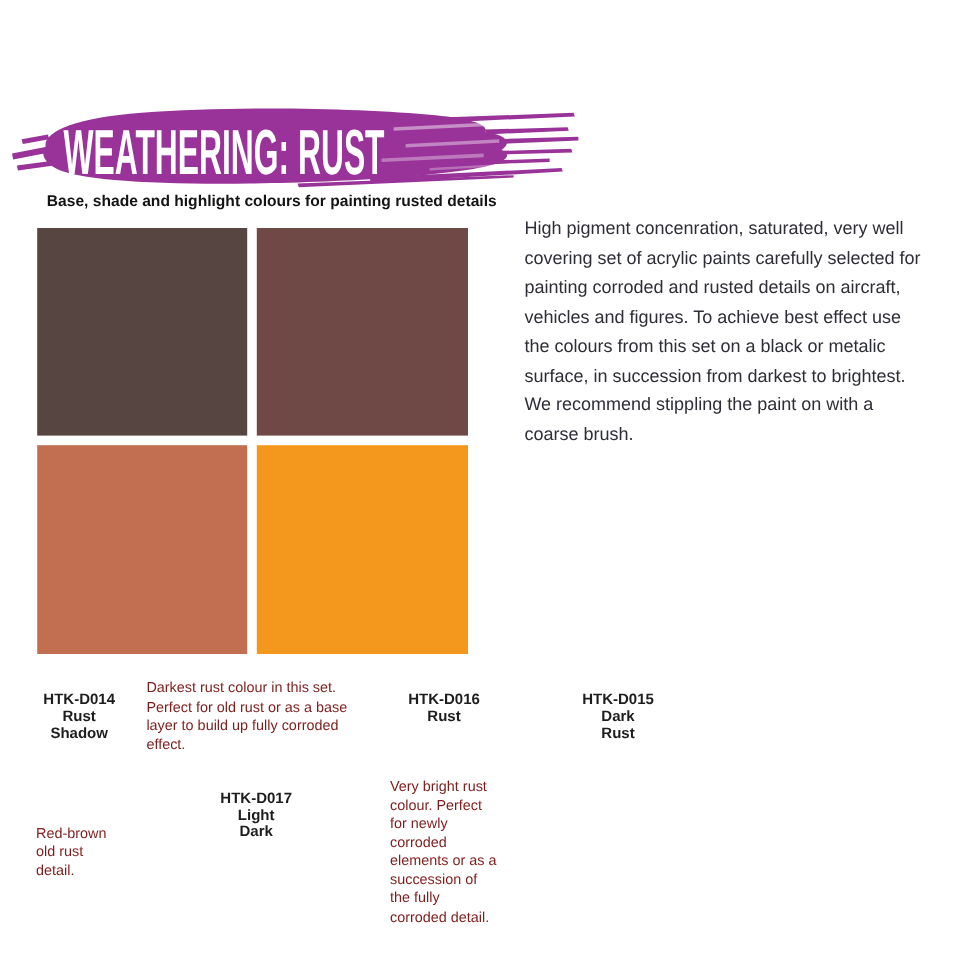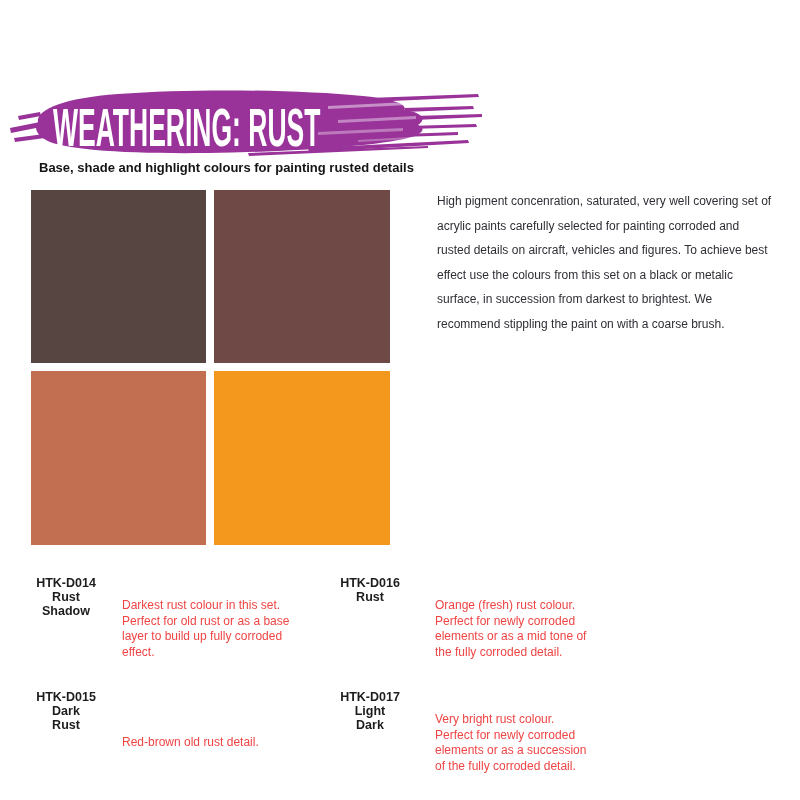--- a/index.html
+++ b/index.html
@@ -33,39 +33,39 @@
     position: absolute; left: 31px; top: 190px;
     display: grid;
     grid-template-columns: 175px 176px;
     grid-template-rows: 173px 174px;
     gap: 8px;
   }
   .swatch { width: 100%; height: 100%; }
 
   
   .product-description {
-    position: absolute; left: 437px; top: 189px; width: 336px;
-    font-size: 12px; line-height: 24.5px; color: #2e2e36;
+    position: absolute; left: 437px; top: 179px; width: 336px;
+    font-size: 15px; line-height: 24.5px; color: #2e2e36;
   }
 
   
   .paint-labels {
     position: absolute; left: 30px; top: 566px;
     display: grid;
     grid-template-columns: 72px 183px 90px 160px;
     column-gap: 8px; row-gap: 16px; gap: 20px;
   }
   .paint-label-cell {
     text-align: center; padding-top: 10px;
     font-weight: bold; font-size: 12.5px; line-height: 14px;
     color: #1d1d1d;
   }
   .paint-name { white-space: pre-line; }
   .paint-desc-cell {
-    font-size: 12px; line-height: 15.5px; color: #ef4444; margin-top: 32px;
+    font-size: 12px; line-height: 15.5px; color: #7f1d1d;
   }
   .paint-desc-cell.centered { align-self: center; }
 </style>
 </head>
 <body>
 
 <div class="page">
 
   <div class="brush-wrap">
     <svg viewBox="0 0 475 85">
@@ -108,21 +108,20 @@
       <div class="paint-code">HTK-D014</div>
       <div class="paint-name">Rust
 Shadow</div>
     </div>
     <div class="paint-desc-cell">Darkest rust colour in this set. Perfect for old rust or as a base layer to build up fully corroded effect.</div>
 
     <div class="paint-label-cell">
       <div class="paint-code">HTK-D016</div>
       <div class="paint-name">Rust</div>
     </div>
-    <div class="paint-desc-cell">Orange (fresh) rust colour. Perfect for newly corroded elements or as a mid tone of the fully corroded detail.</div>
 
     <div class="paint-label-cell">
       <div class="paint-code">HTK-D015</div>
       <div class="paint-name">Dark
 Rust</div>
     </div>
     <div class="paint-desc-cell centered">Red-brown old rust detail.</div>
 
     <div class="paint-label-cell">
       <div class="paint-code">HTK-D017</div>

